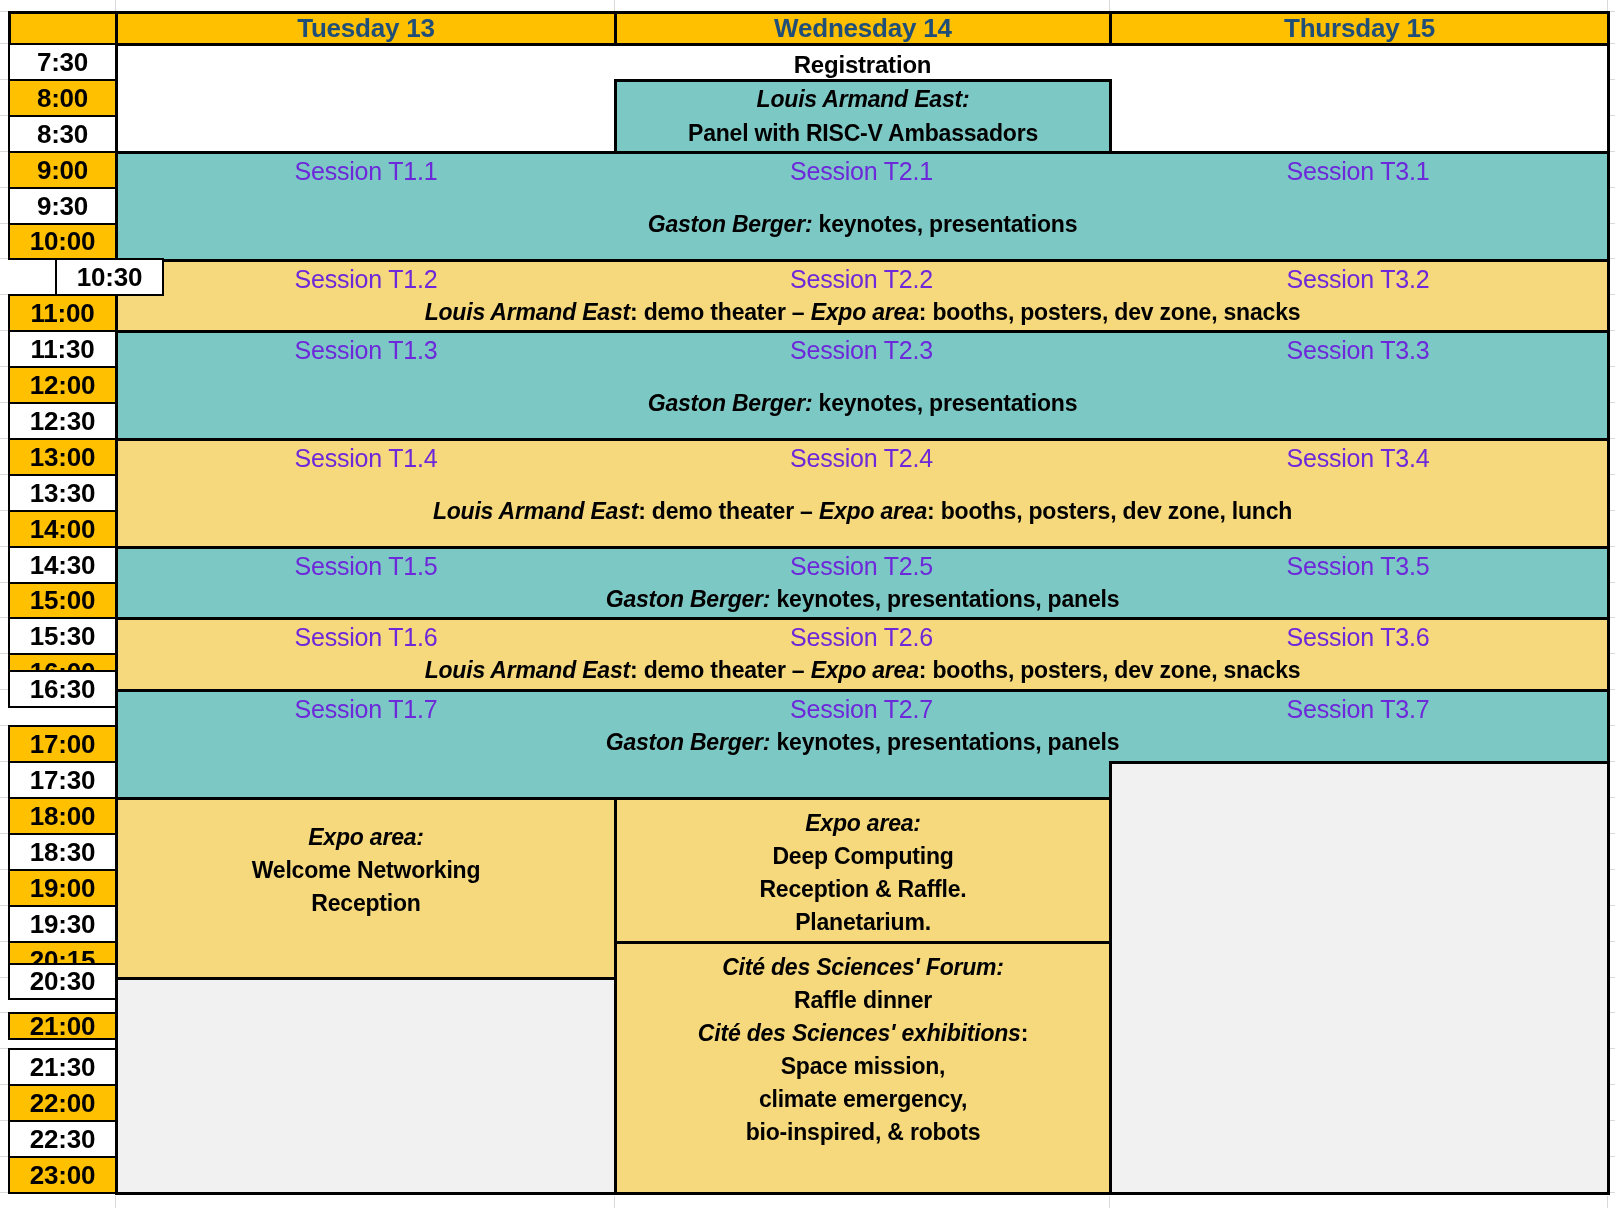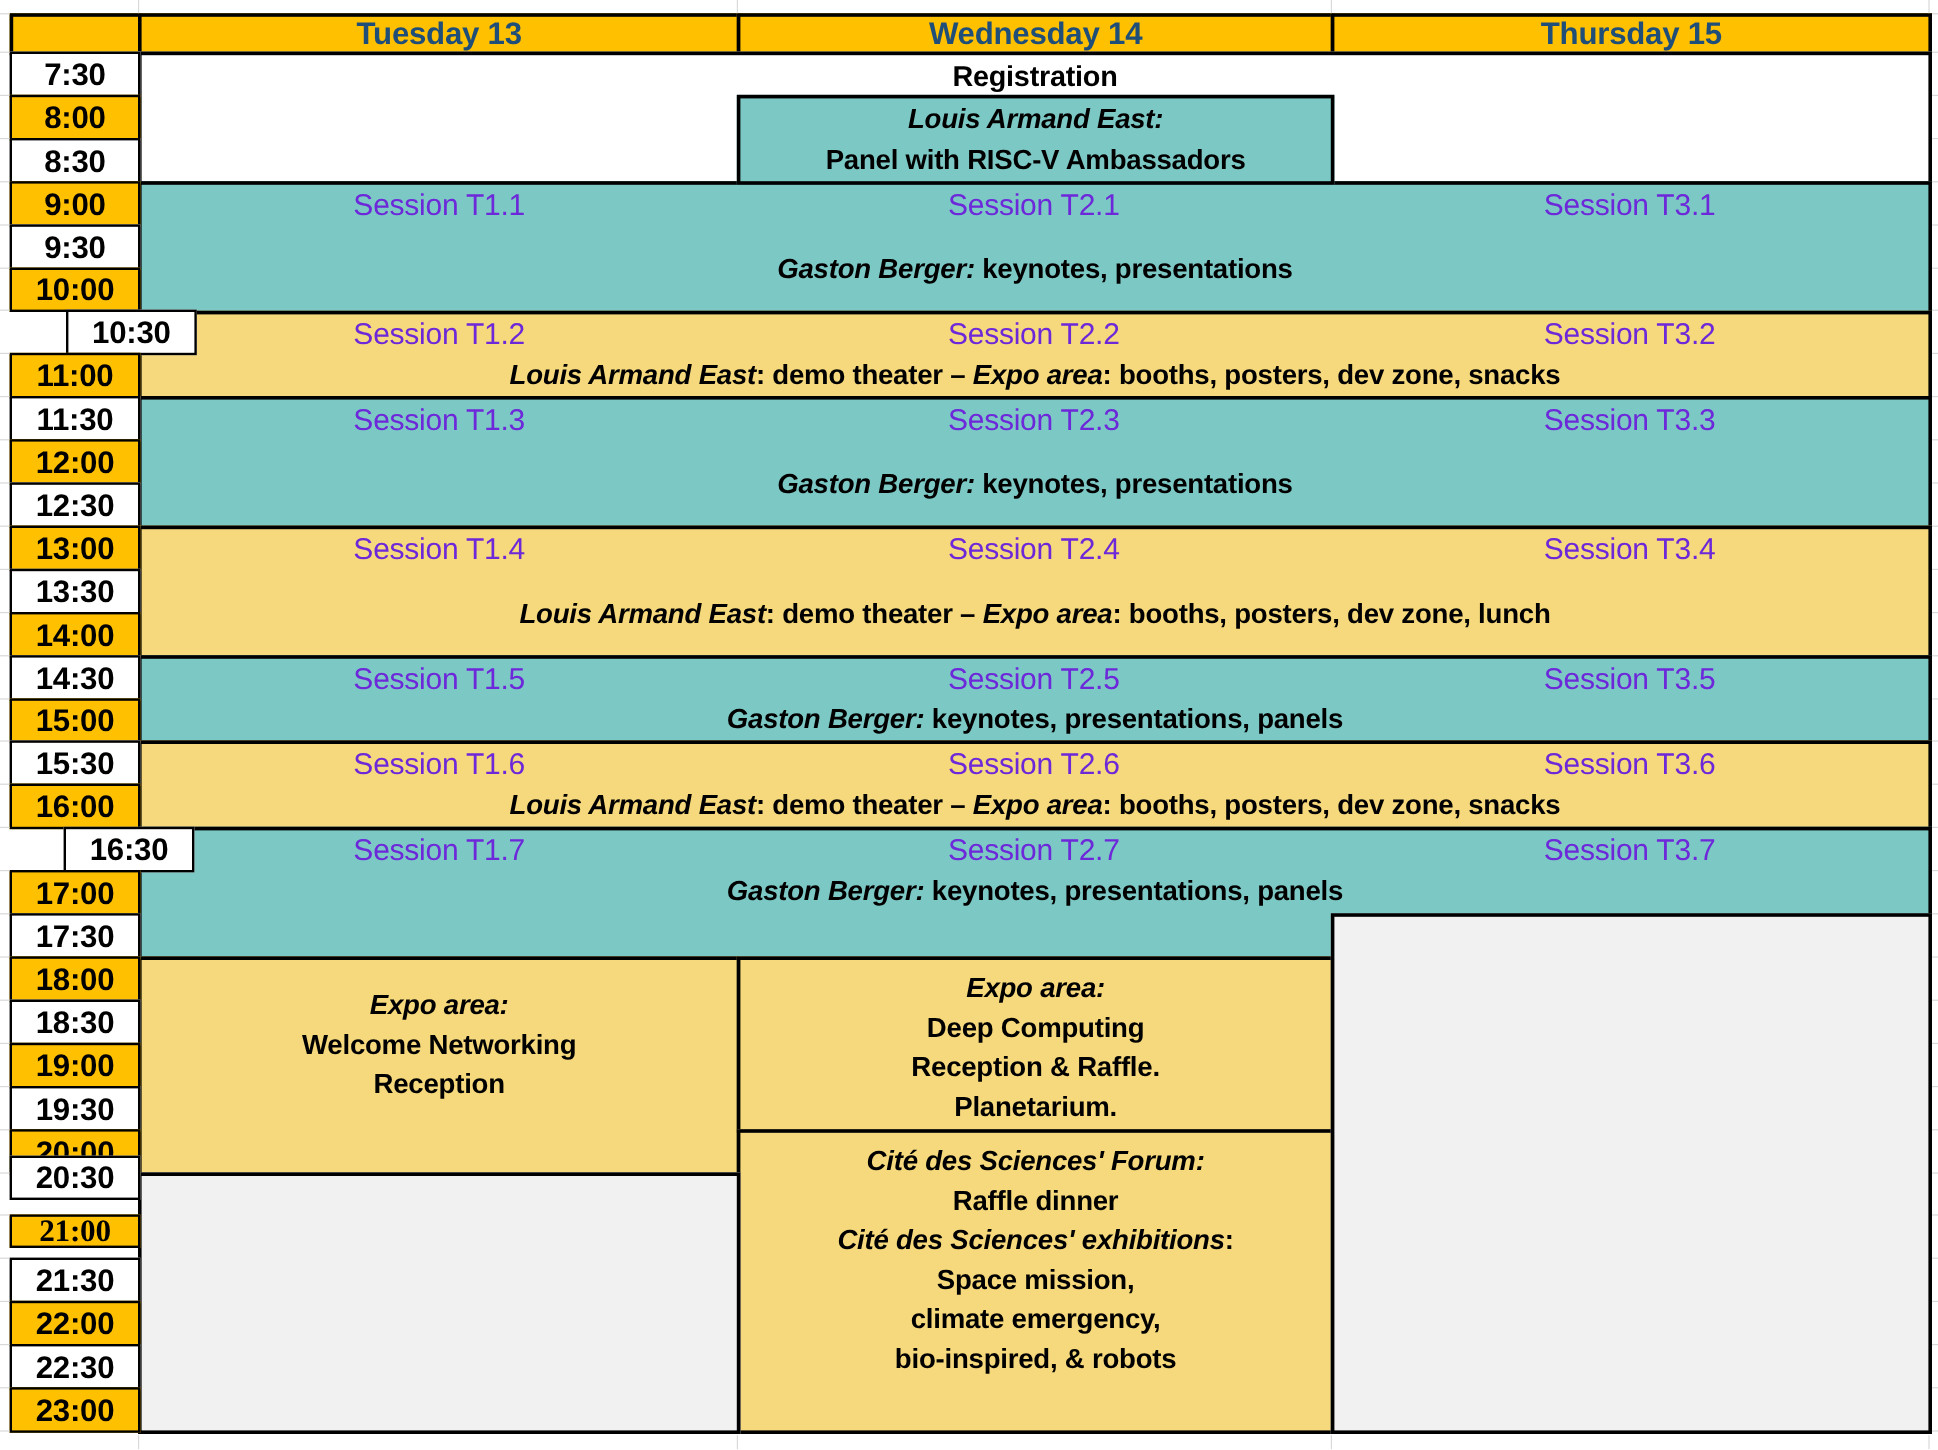--- a/index.html
+++ b/index.html
@@ -168,30 +168,30 @@
       <div class="tcell" style="top: 330px; height: 38px;">11:30</div>
       <div class="tcell or" style="top: 366px; height: 38px;">12:00</div>
       <div class="tcell" style="top: 402px; height: 38px;">12:30</div>
       <div class="tcell or" style="top: 438px; height: 38px;">13:00</div>
       <div class="tcell" style="top: 474px; height: 38px;">13:30</div>
       <div class="tcell or" style="top: 510px; height: 38px;">14:00</div>
       <div class="tcell" style="top: 546px; height: 38px;">14:30</div>
       <div class="tcell or" style="top: 582px; height: 37px;">15:00</div>
       <div class="tcell" style="top: 617px; height: 38px;">15:30</div>
       <div class="tcell or" style="top: 653px; height: 38px;">16:00</div>
-      <div class="tcell" style="top: 689px; height: 38px; margin-left: 45px;">16:30</div>
+      <div class="tcell" style="top: 670px; height: 38px;">16:30</div>
       <div class="tcell or" style="top: 725px; height: 38px;">17:00</div>
       <div class="tcell" style="top: 761px; height: 38px;">17:30</div>
       <div class="tcell or" style="top: 797px; height: 38px;">18:00</div>
       <div class="tcell" style="top: 833px; height: 38px;">18:30</div>
       <div class="tcell or" style="top: 869px; height: 38px;">19:00</div>
       <div class="tcell" style="top: 905px; height: 38px;">19:30</div>
-      <div class="tcell or" style="top: 941px; height: 38px;">20:00</div>
+      <div class="tcell or" style="top: 941px; height: 38px;">20:15</div>
       <div class="tcell" style="top: 963px; height: 37px;">20:30</div>
-      <div class="tcell or" style="top: 1012px; height: 28px; font-family: Liberation Serif, serif;">21:00</div>
+      <div class="tcell or" style="top: 1012px; height: 28px;">21:00</div>
       <div class="tcell" style="top: 1048px; height: 38px;">21:30</div>
       <div class="tcell or" style="top: 1084px; height: 38px;">22:00</div>
       <div class="tcell" style="top: 1120px; height: 38px;">22:30</div>
       <div class="tcell or" style="top: 1156px; height: 38px; text-align: right;">23:00</div>
     </div>
   <div id="ticks">
       <div class="tick" style="left: 0px; top: 43px; width: 8px; height: 1px;"></div>
       <div class="tick" style="left: 1610px; top: 43px; width: 5px; height: 1px;"></div>
       <div class="tick" style="left: 0px; top: 79px; width: 8px; height: 1px;"></div>
       <div class="tick" style="left: 1610px; top: 79px; width: 5px; height: 1px;"></div>

